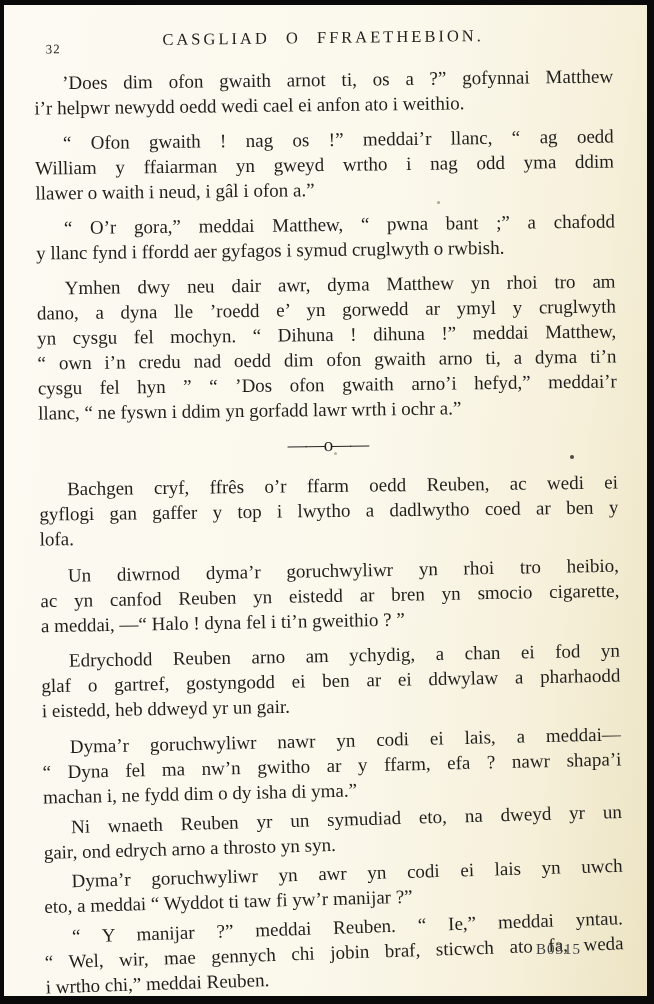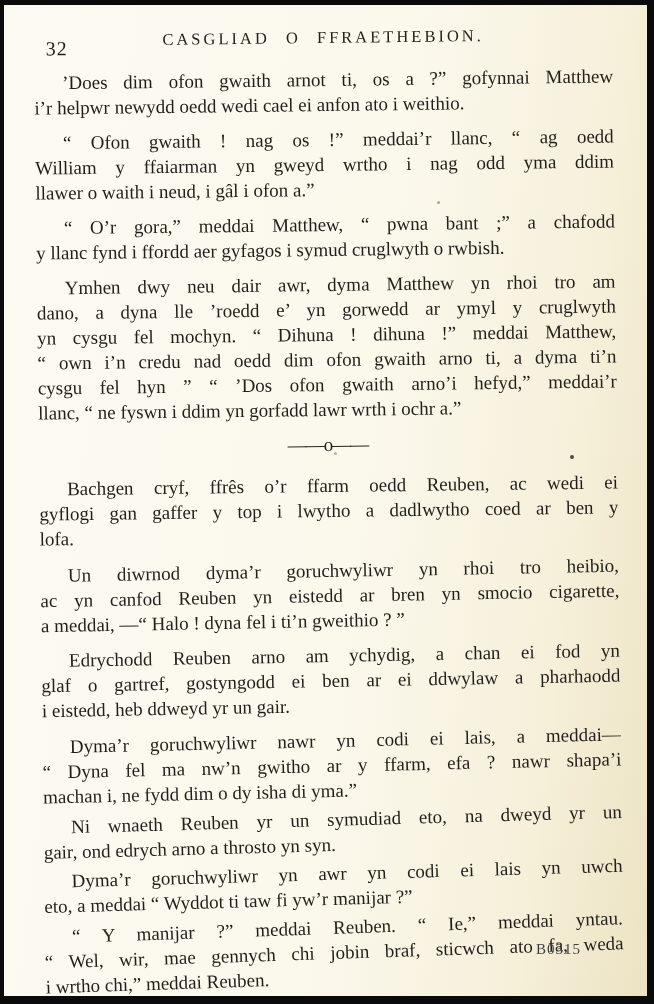--- a/index.html
+++ b/index.html
@@ -29,21 +29,21 @@
     transform: rotate(-0.7deg);
     transform-origin: 50% 40%;
   }
   .header {
     position: relative;
     height: 40px;
   }
   .page-number {
     position: absolute;
     left: 12px; top: 14px;
-    font-size: 20px;
+    font-size: 13px;
     letter-spacing: 1px;
   }
   .running-title {
     position: absolute;
     left: 0; right: 0; top: 6px;
     text-align: center;
     font-size: 16.5px;
     letter-spacing: 3px;
     word-spacing: 9px;
   }

